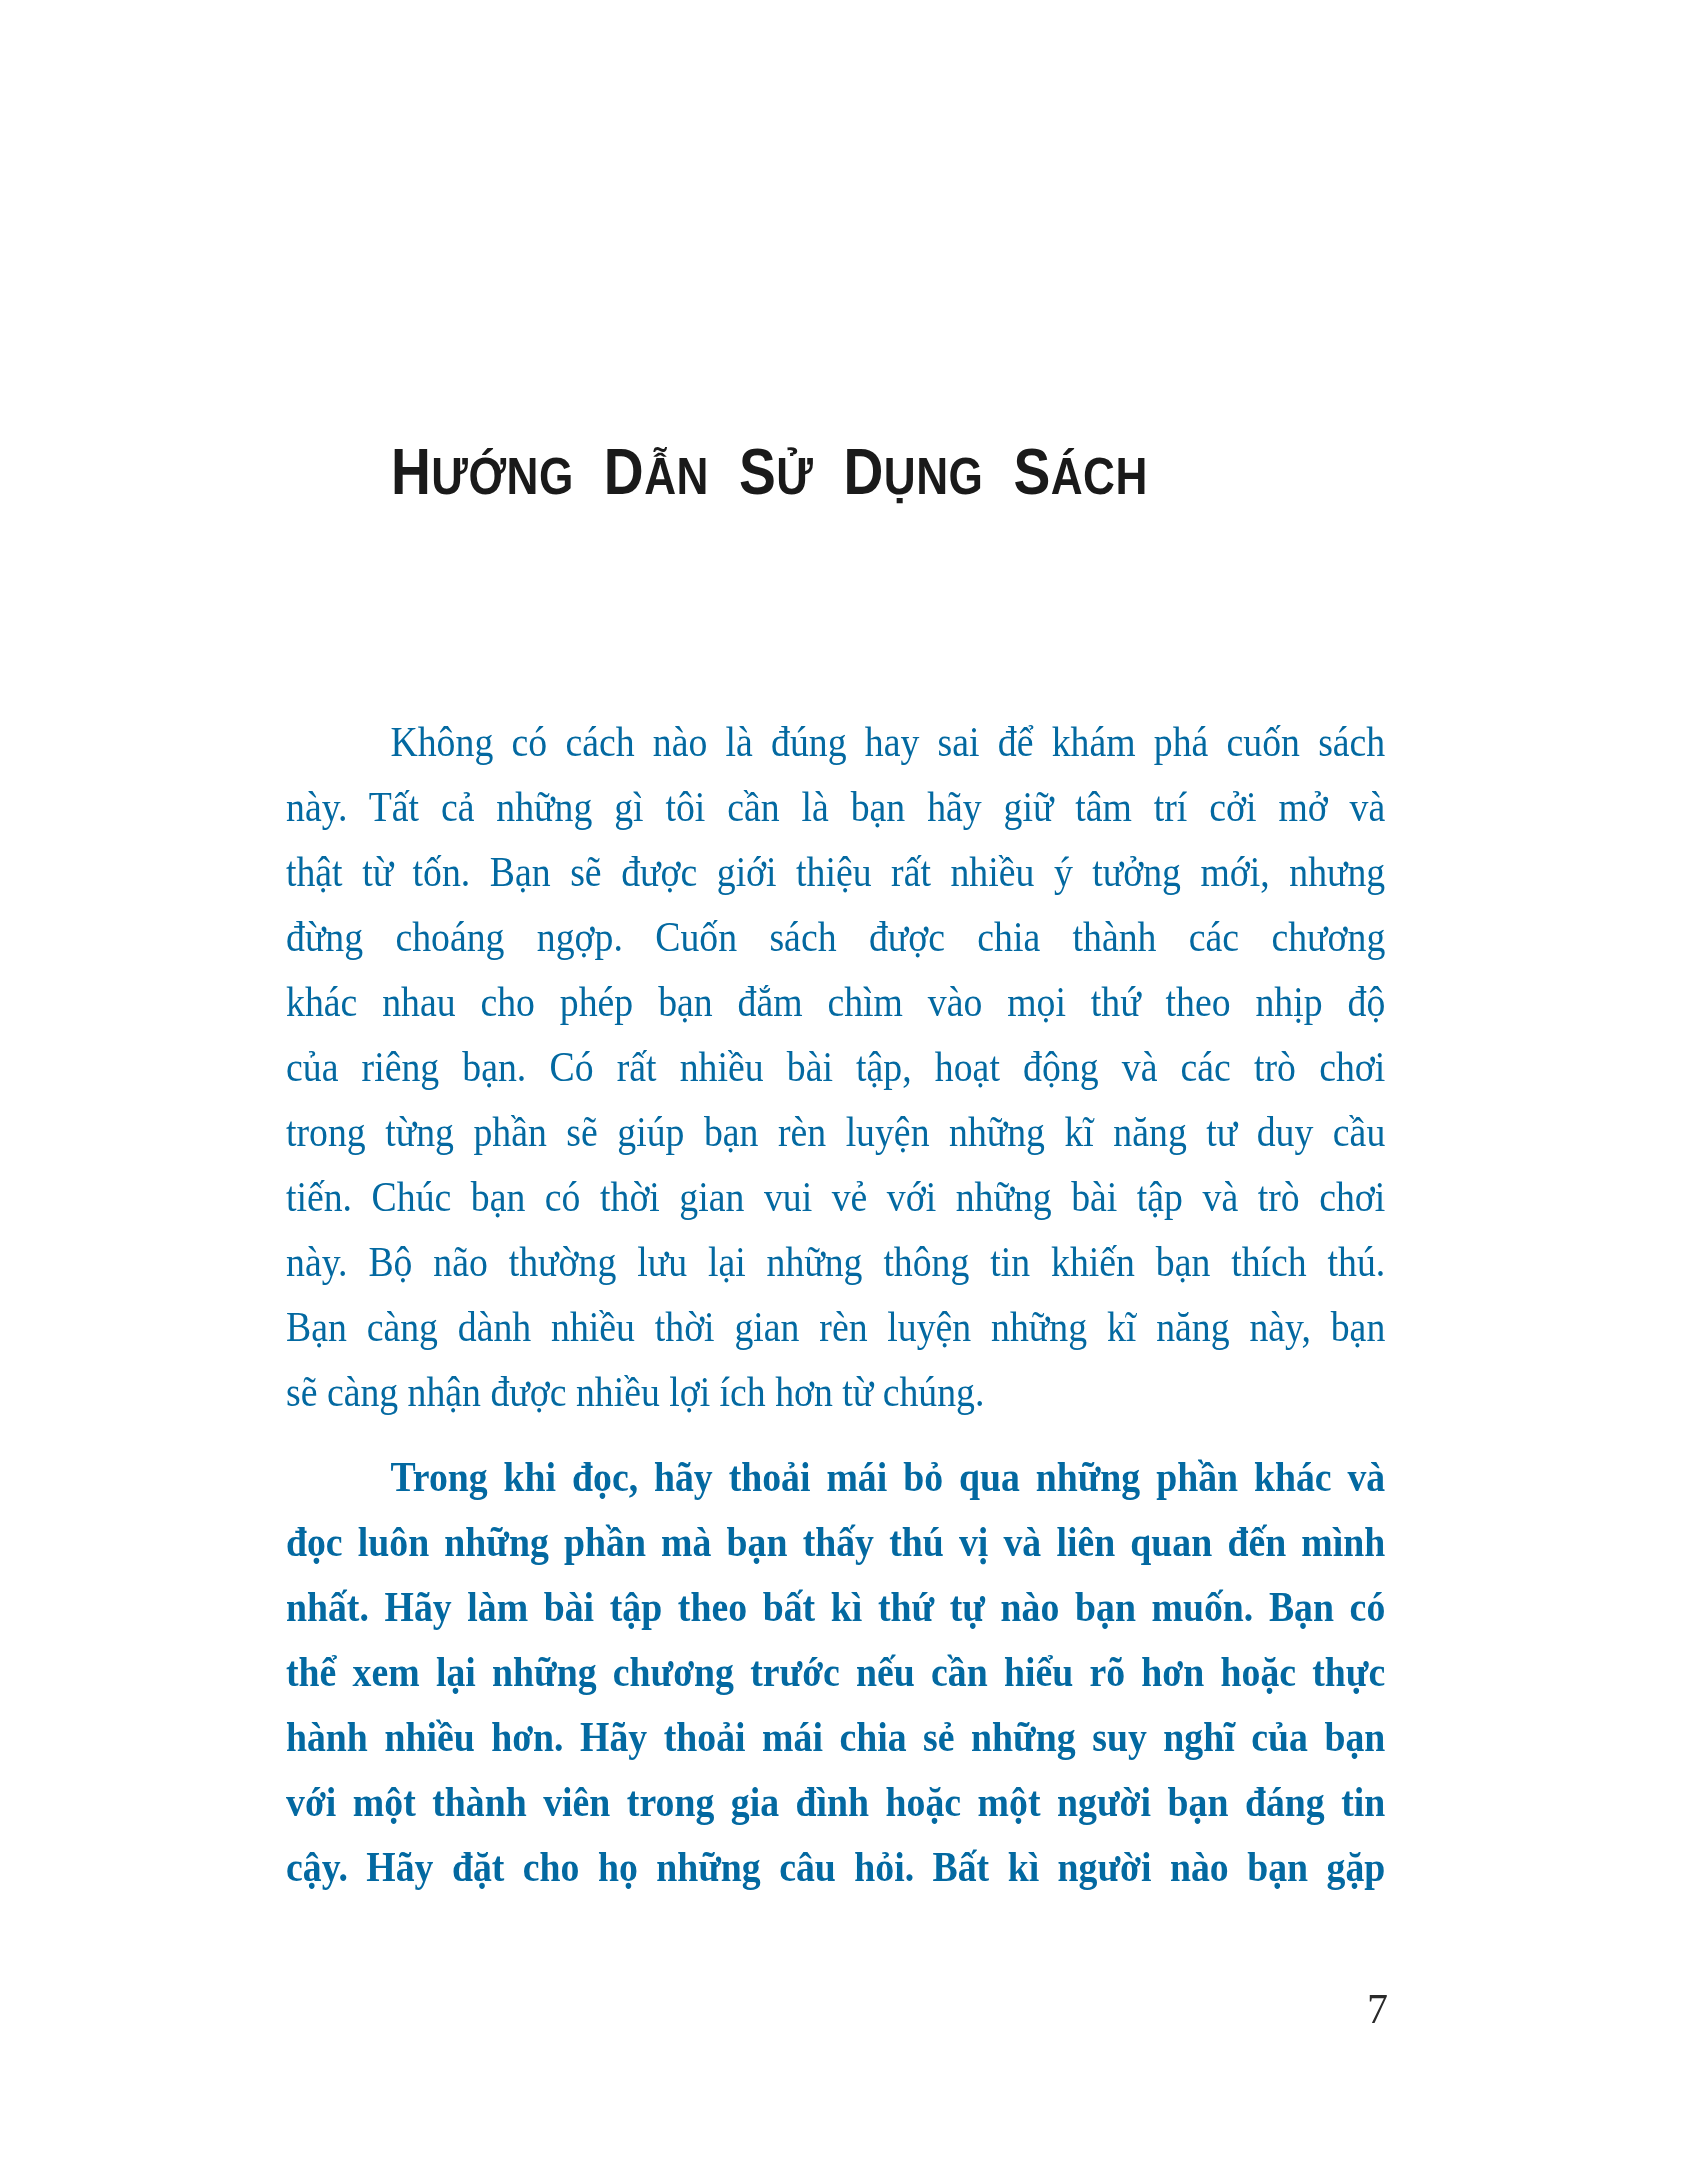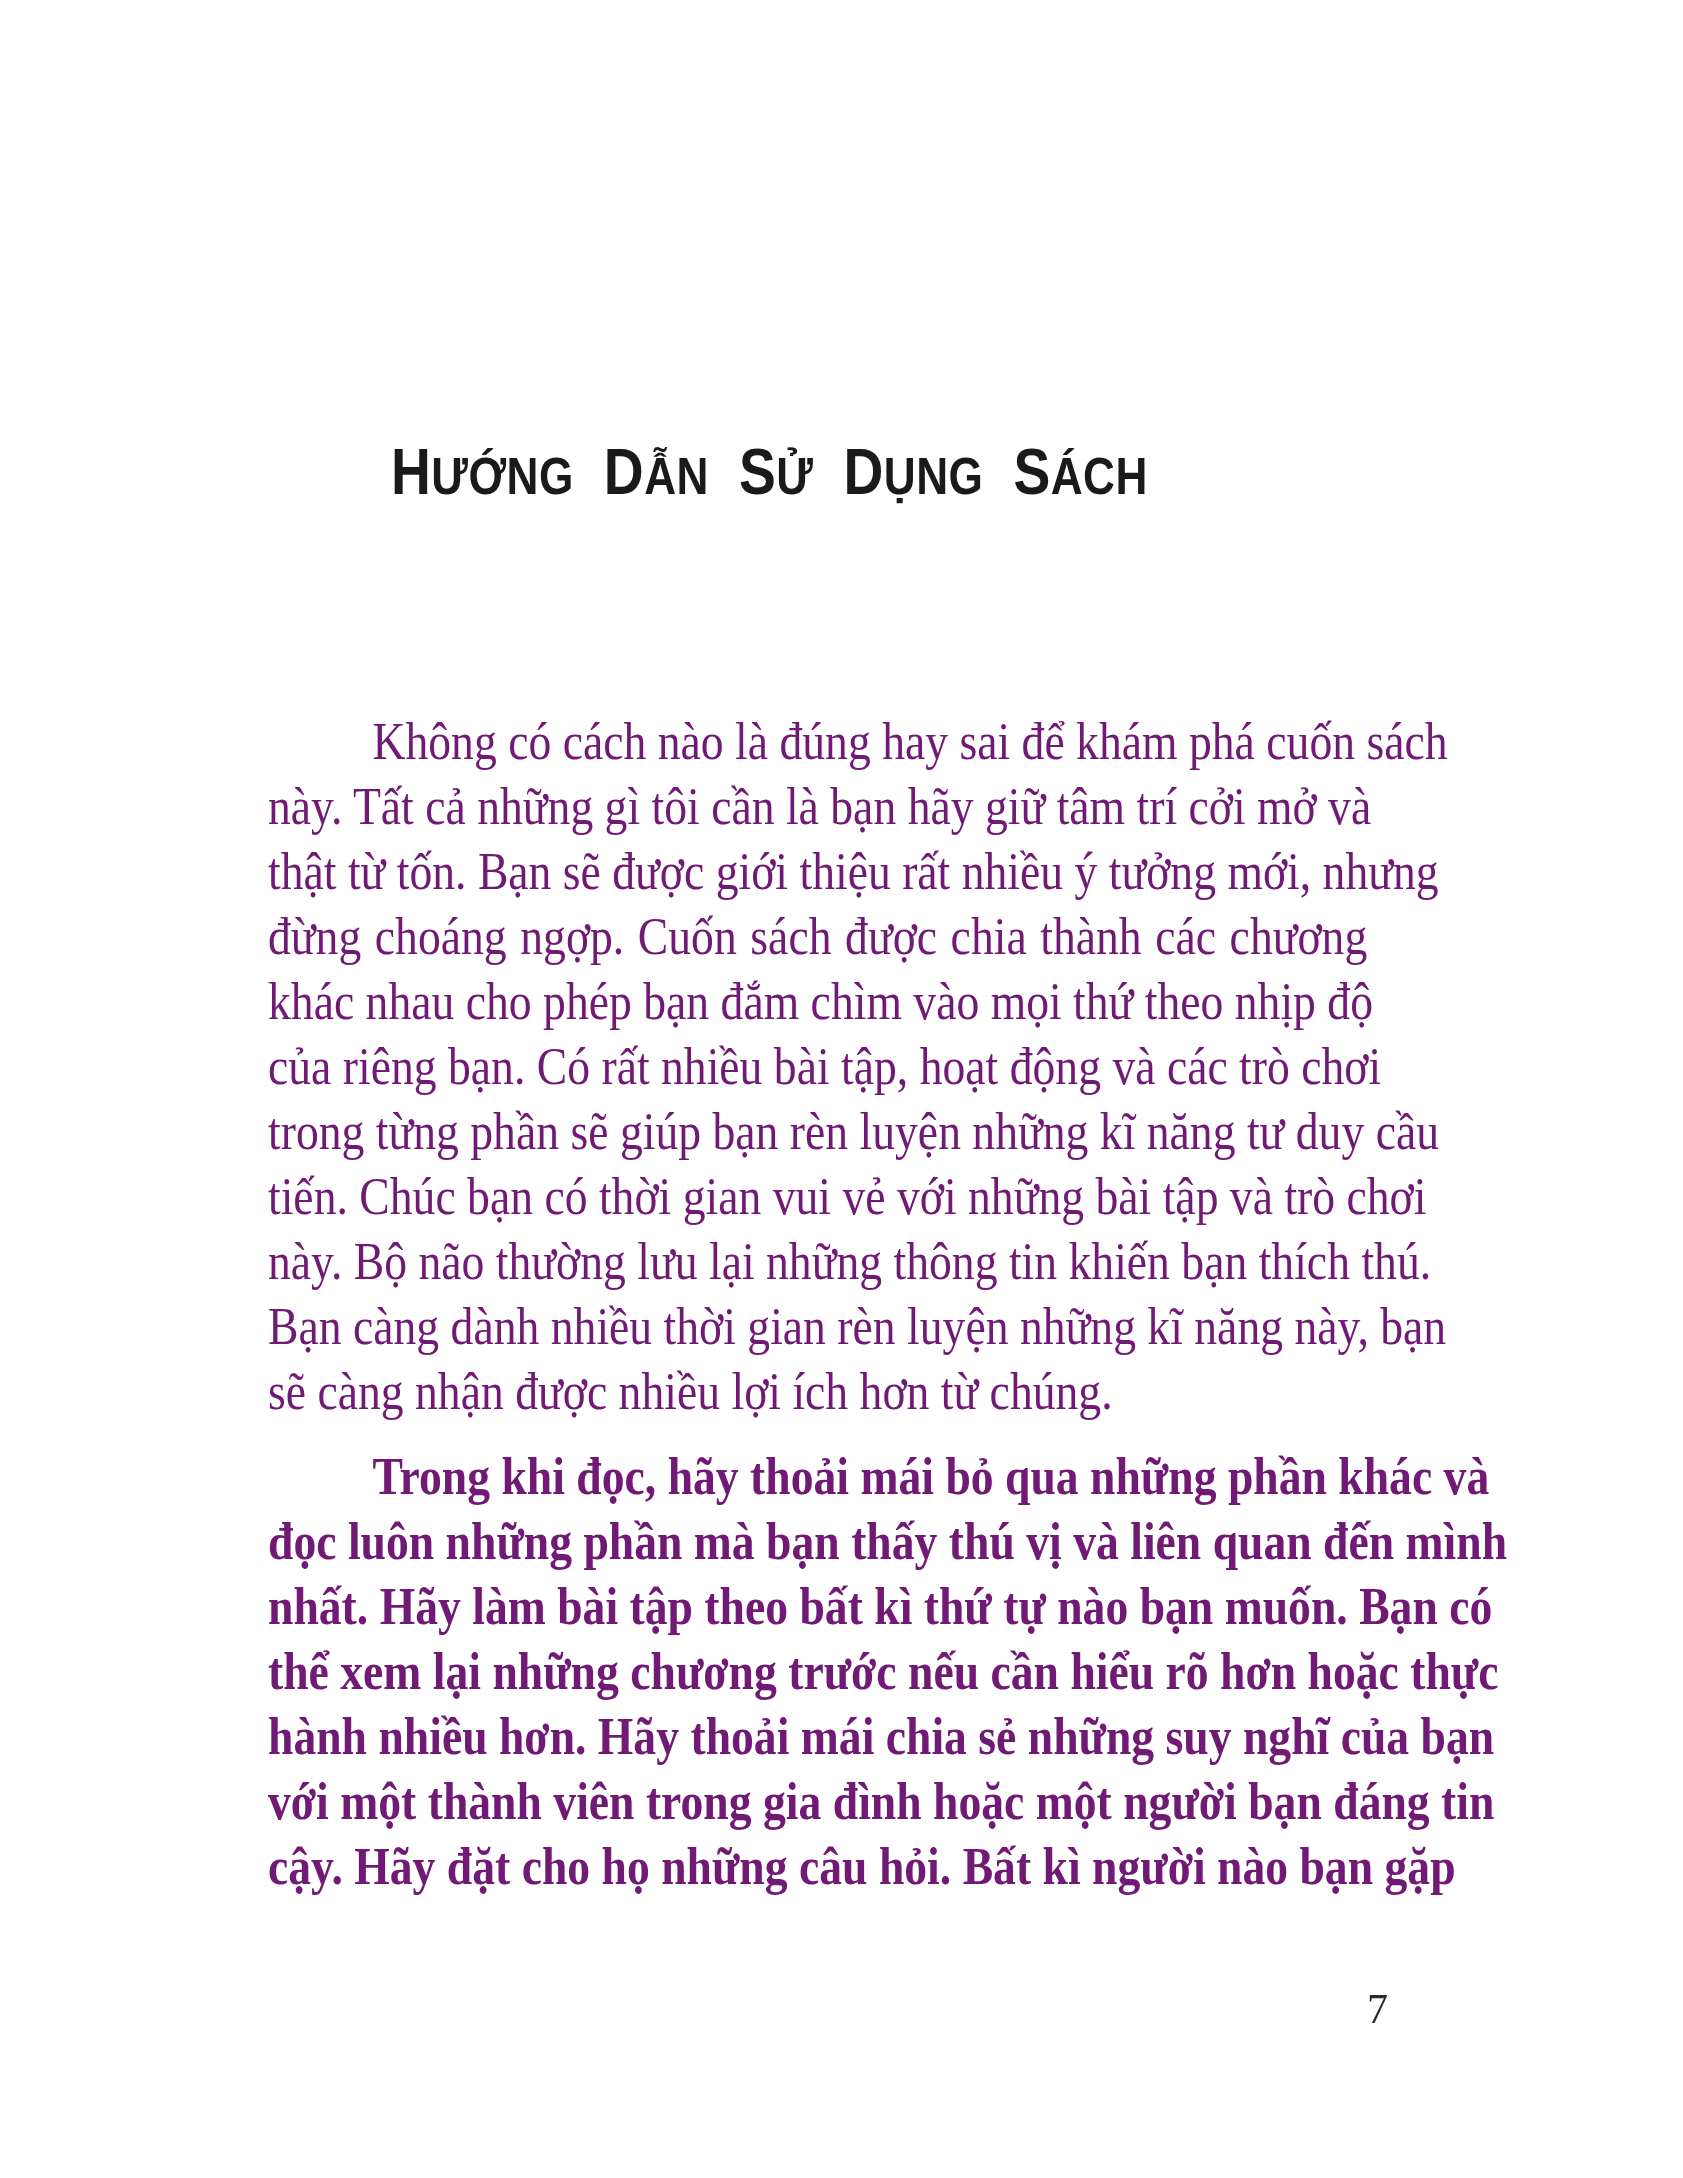--- a/index.html
+++ b/index.html
@@ -25,24 +25,24 @@
     transform: scaleX(0.85);
     transform-origin: 0 0;
     letter-spacing: 0.5px;
   }
   .t-word { margin-right: 0.26em; }
   .t-word:last-child { margin-right: 0; }
   .t-rest { font-size: 52px; }
   
   .body-text {
     position: absolute;
-    left: 268px;
+    left: 286px;
     top: 709px;
-    font-size: 52px;
-    color: #701a75;
+    font-size: 43px;
+    color: #0369a1;
   }
   .line {
     box-sizing: border-box;
     width: 1252px;
     height: 65px;
     line-height: 65px;
     white-space: nowrap;
     text-align: justify;
     text-align-last: justify;
     text-justify: inter-word;

